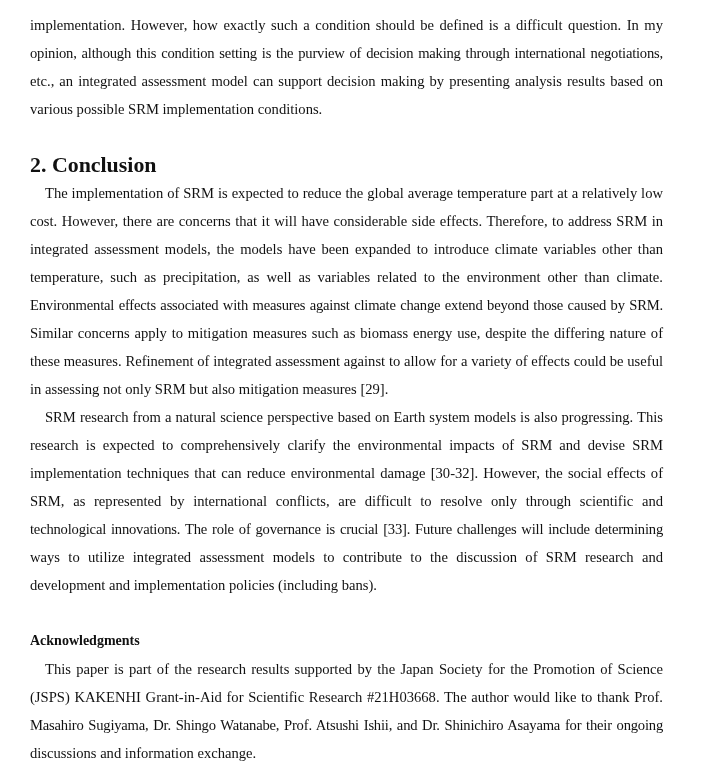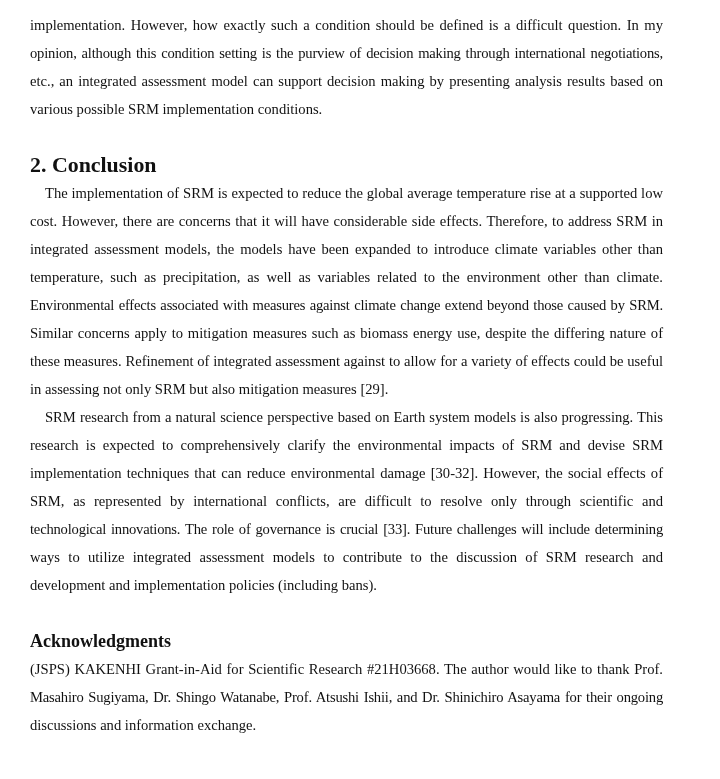--- a/index.html
+++ b/index.html
@@ -5,41 +5,41 @@
   html, body { margin: 0; padding: 0; background: #ffffff; }
   body { width: 720px; height: 779px; overflow: hidden; position: relative; }
   .page {
     position: absolute; left: 30px; top: 11px; width: 633px;
     font-family: "Liberation Serif", "DejaVu Serif", serif;
     font-size: 14.6px; color: #111111; line-height: 28px;
   }
   .line { display: block; text-align: justify; text-align-last: justify; white-space: nowrap; height: 28px; }
   .line.last { text-align-last: left; }
   .h { font-weight: bold; margin: 0; height: 28px; }
-  .h.small { font-size: 18px; }
+  .h.small { font-size: 14px; }
   .gap { height: 28px; }
 </style>
 </head>
 <body>
 
 <div class="page">
 
   <div>
     <span class="line" style="white-space: nowrap;">implementation. However, how exactly such a condition should be defined is a difficult question. In my</span>
     <span class="line" style="white-space: nowrap; letter-spacing: -0.2px;">opinion, although this condition setting is the purview of decision making through international negotiations,</span>
     <span class="line" style="white-space: nowrap;">etc., an integrated assessment model can support decision making by presenting analysis results based on</span>
     <span class="line last" style="white-space: nowrap;">various possible SRM implementation conditions.</span>
   </div>
 
   <div class="gap"></div>
 
   <section>
     <h2 class="h">2. Conclusion</h2>
     <div>
-      <span class="line" style="padding-left: 15px; white-space: nowrap;">The implementation of SRM is expected to reduce the global average temperature rise at a supported low</span>
+      <span class="line" style="padding-left: 15px; white-space: nowrap;">The implementation of SRM is expected to reduce the global average temperature part at a relatively low</span>
       <span class="line" style="white-space: nowrap;">cost. However, there are concerns that it will have considerable side effects. Therefore, to address SRM in</span>
       <span class="line" style="white-space: nowrap;">integrated assessment models, the models have been expanded to introduce climate variables other than</span>
       <span class="line" style="white-space: nowrap;">temperature, such as precipitation, as well as variables related to the environment other than climate.</span>
       <span class="line" style="white-space: nowrap; letter-spacing: -0.2px;">Environmental effects associated with measures against climate change extend beyond those caused by SRM.</span>
       <span class="line" style="white-space: nowrap;">Similar concerns apply to mitigation measures such as biomass energy use, despite the differing nature of</span>
       <span class="line" style="white-space: nowrap;">these measures. Refinement of integrated assessment against to allow for a variety of effects could be useful</span>
       <span class="line last" style="white-space: nowrap;">in assessing not only SRM but also mitigation measures [29].</span>
     </div>
     <div>
       <span class="line" style="padding-left: 15px; white-space: nowrap;">SRM research from a natural science perspective based on Earth system models is also progressing. This</span>
@@ -50,19 +50,20 @@
       <span class="line" style="white-space: nowrap;">ways to utilize integrated assessment models to contribute to the discussion of SRM research and</span>
       <span class="line last" style="white-space: nowrap;">development and implementation policies (including bans).</span>
     </div>
   </section>
 
   <div class="gap"></div>
 
   <section>
     <h3 class="h small">Acknowledgments</h3>
     <div>
+      <span class="line" style="padding-left: 15px; white-space: nowrap;">This paper is part of the research results supported by the Japan Society for the Promotion of Science</span>
       <span class="line" style="white-space: nowrap;">(JSPS) KAKENHI Grant-in-Aid for Scientific Research #21H03668. The author would like to thank Prof.</span>
       <span class="line" style="white-space: nowrap; letter-spacing: -0.2px;">Masahiro Sugiyama, Dr. Shingo Watanabe, Prof. Atsushi Ishii, and Dr. Shinichiro Asayama for their ongoing</span>
       <span class="line last" style="white-space: nowrap;">discussions and information exchange.</span>
     </div>
   </section>
 
 </div>
 
 </body></html>

